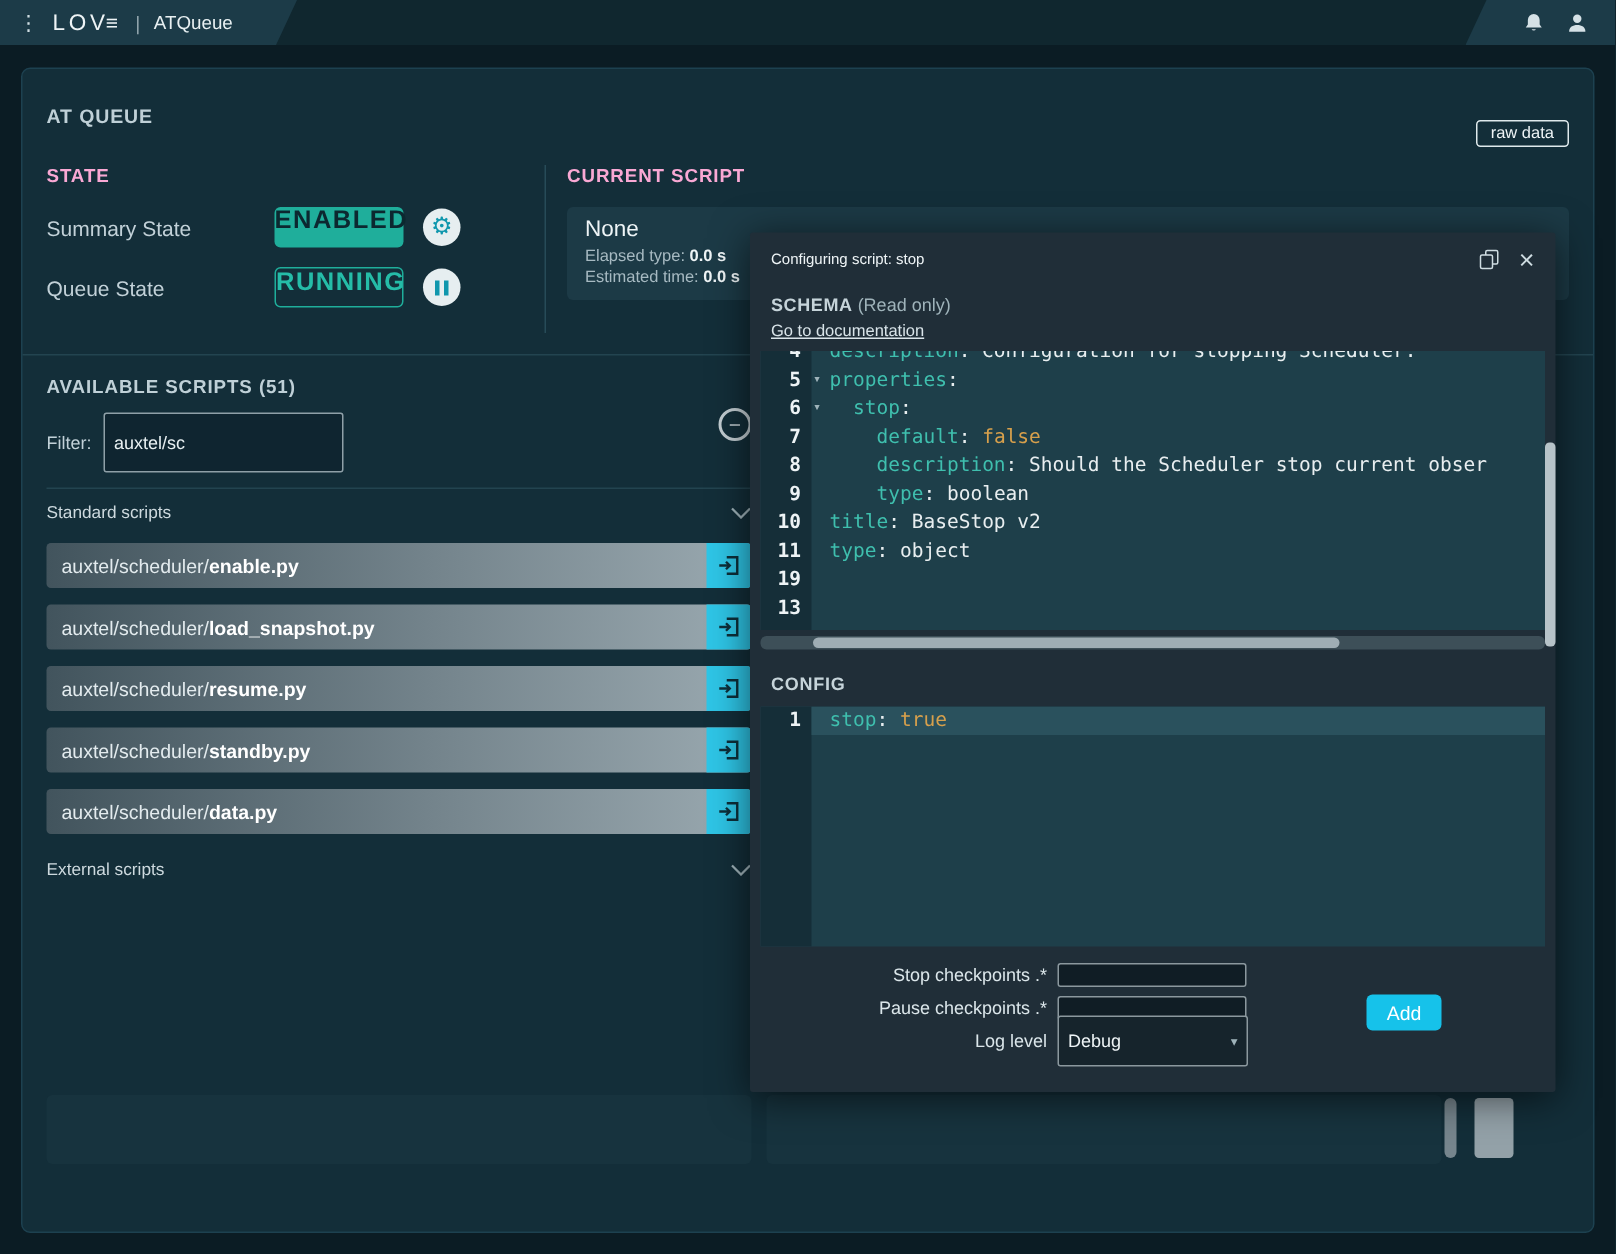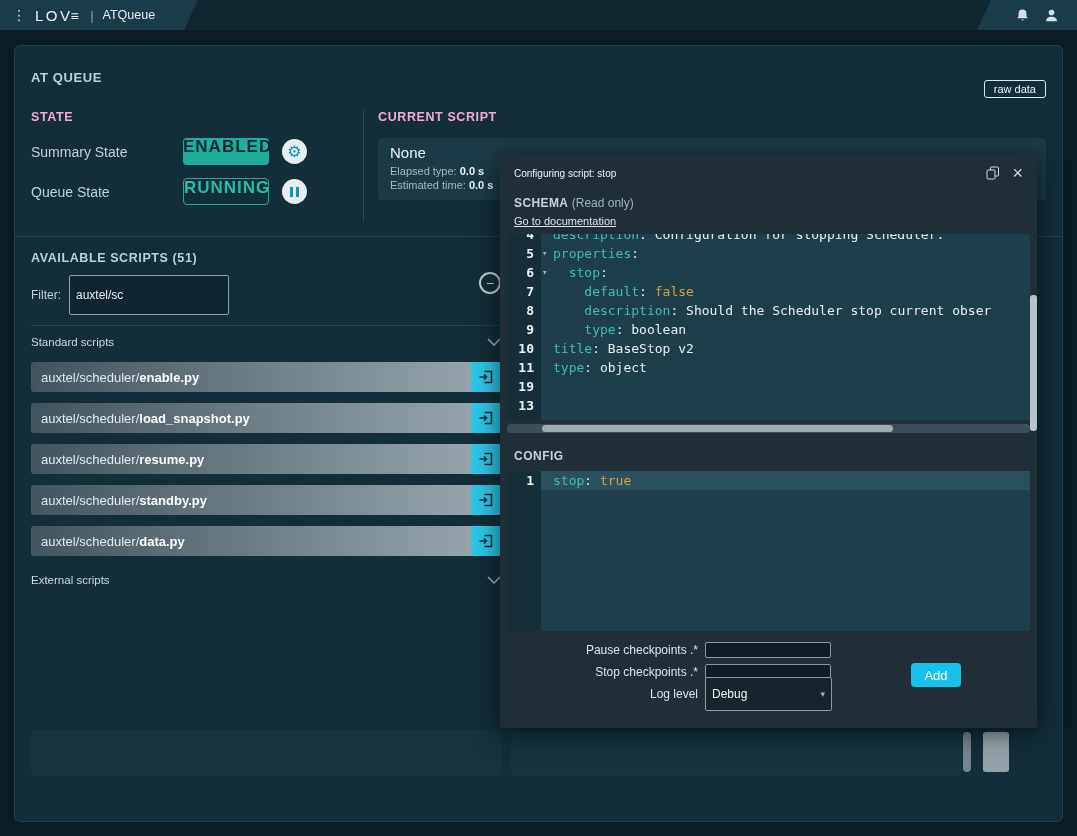--- a/index.html
+++ b/index.html
@@ -401,25 +401,25 @@
     <div id="config-code">
         <div class="cl hl">
           <span class="ln">1</span>
           <span class="code"><span class="tk-key">stop</span><span class="tk-pln">: </span><span class="tk-val">true</span></span>
         </div>
       </div>
   </div>
 
   <div class="modal-form">
     <div class="frow">
+      <label class="flabel">Stop checkpoints .*</label>
+      <input class="finput" type="text" style="">
+    </div>
+    <div class="frow">
       <label class="flabel">Pause checkpoints .*</label>
-      <input class="finput" type="text" style="">
-    </div>
-    <div class="frow">
-      <label class="flabel">Stop checkpoints .*</label>
       <input class="finput" type="text" style="">
     </div>
     <div class="frow">
       <label class="flabel">Log level</label>
       <div class="fselect">
         <span>Debug</span>
         <span class="caret">▾</span>
       </div>
     </div>
     <button class="add-btn">Add</button>

